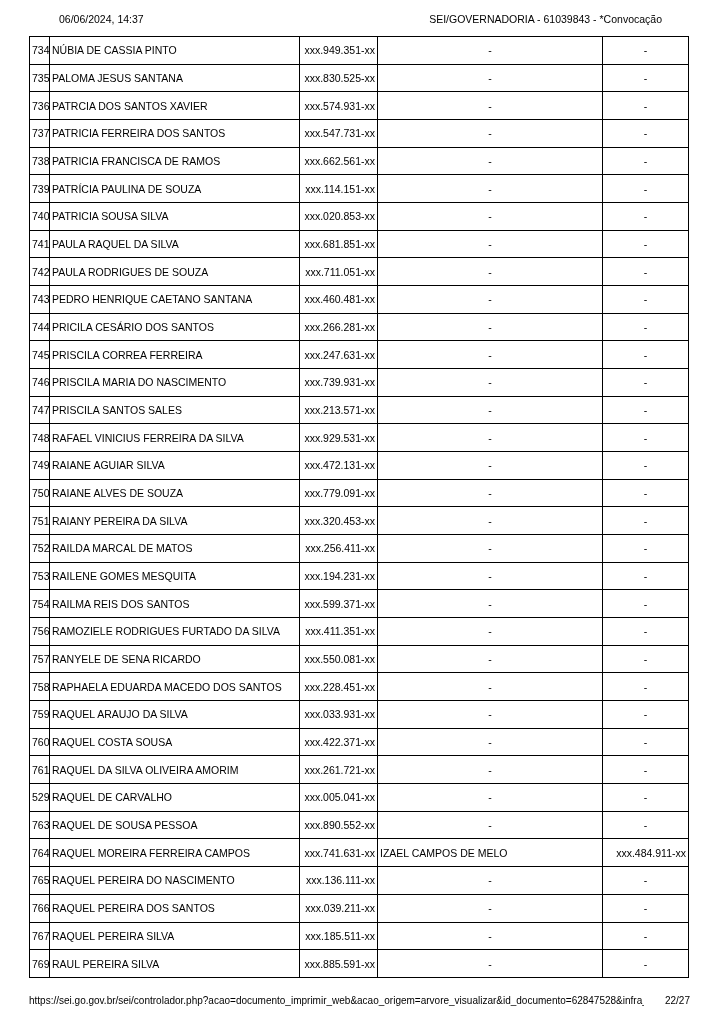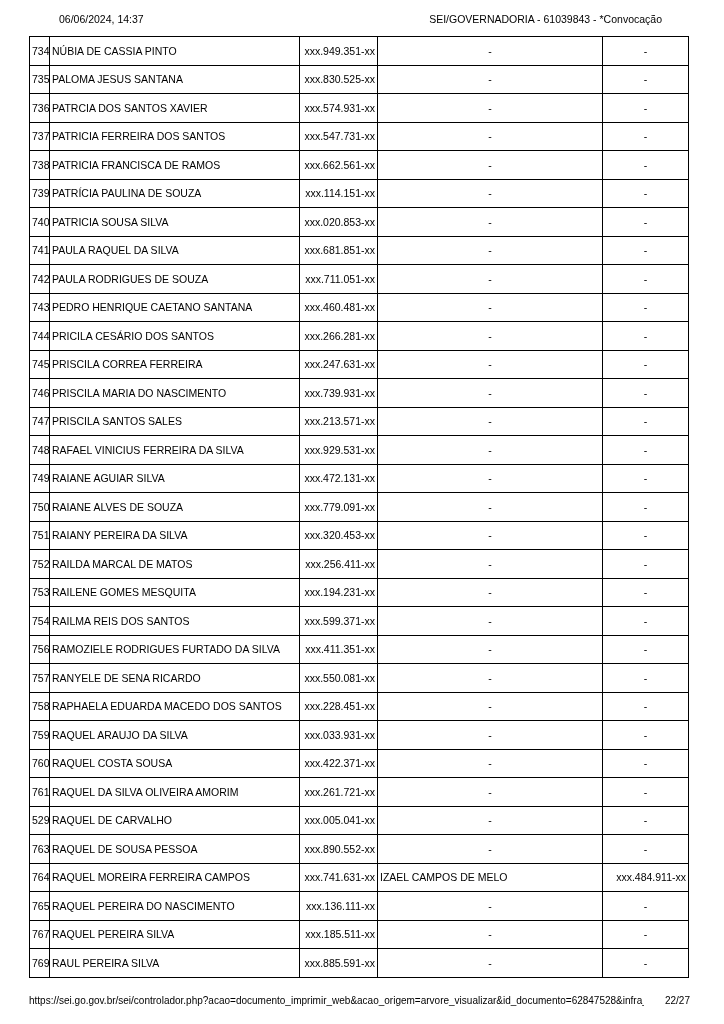--- a/index.html
+++ b/index.html
@@ -274,20 +274,27 @@
           <td class="c-cpf">xxx.484.911-xx</td>
         </tr>
         <tr>
           <td class="c-num">765</td>
           <td class="c-name">RAQUEL PEREIRA DO NASCIMENTO</td>
           <td class="c-cpf">xxx.136.111-xx</td>
           <td class="c-dash">-</td>
           <td class="c-dash">-</td>
         </tr>
         <tr>
+          <td class="c-num">766</td>
+          <td class="c-name">RAQUEL PEREIRA DOS SANTOS</td>
+          <td class="c-cpf">xxx.039.211-xx</td>
+          <td class="c-dash">-</td>
+          <td class="c-dash">-</td>
+        </tr>
+        <tr>
           <td class="c-num">767</td>
           <td class="c-name">RAQUEL PEREIRA SILVA</td>
           <td class="c-cpf">xxx.185.511-xx</td>
           <td class="c-dash">-</td>
           <td class="c-dash">-</td>
         </tr>
         <tr>
           <td class="c-num">769</td>
           <td class="c-name">RAUL PEREIRA SILVA</td>
           <td class="c-cpf">xxx.885.591-xx</td>

